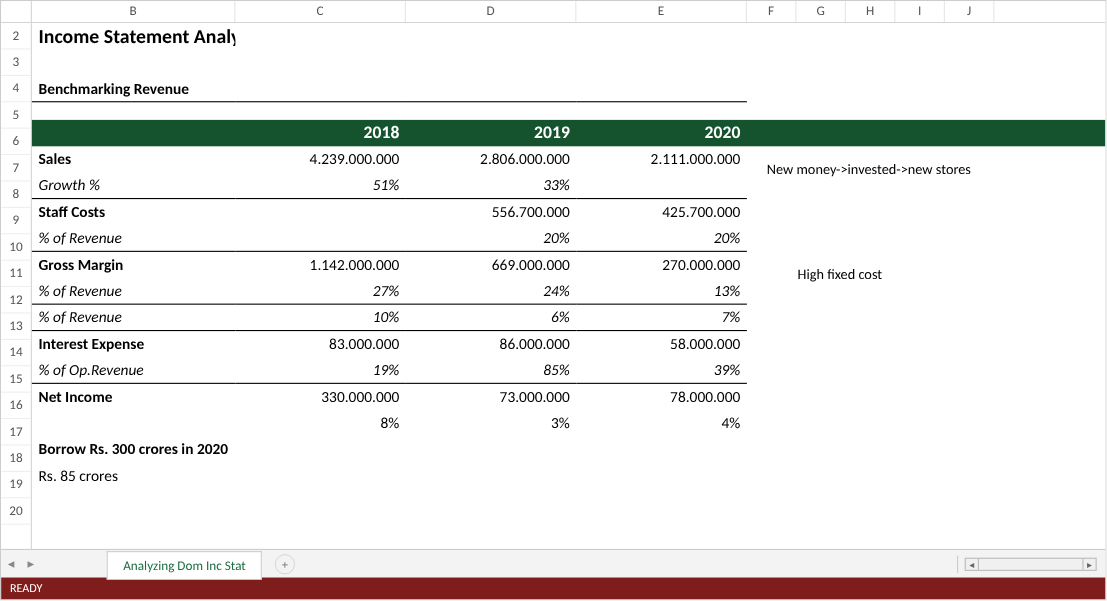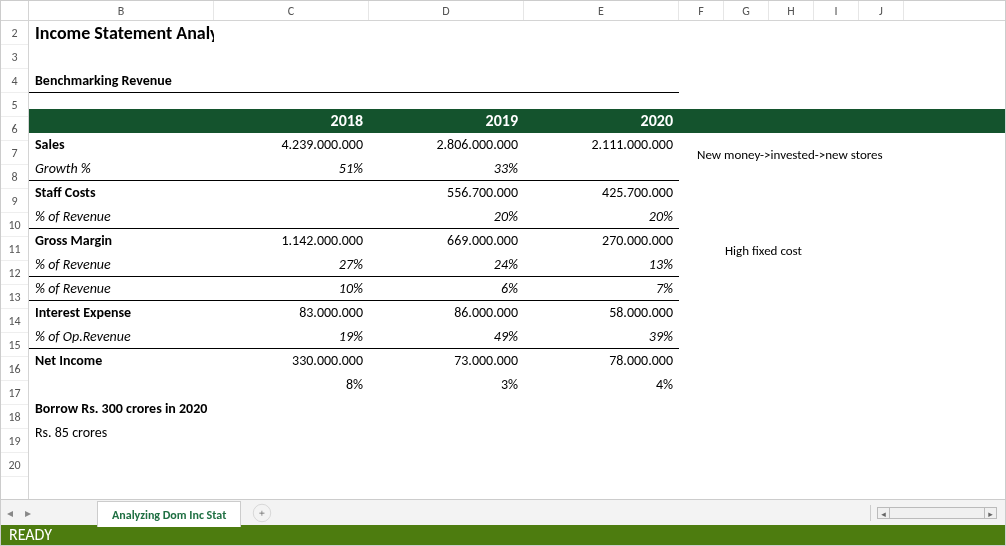--- a/index.html
+++ b/index.html
@@ -29,31 +29,31 @@
   .under { border-bottom:1px solid #000; }
   .hdrband { background:#14532d; color:#fff; font-weight:700;margin-top:16px; }
   .hdrband .cell { border:none; }
 
   .note { position:absolute; font-size:13px; }
 
   
   .tabs { height:26px; border-top:1px solid #ccc; display:flex; align-items:center; background:#f3f3f3; font-size:12px; flex:0 0 auto; }
   .tabs .nav { width:18px; text-align:center; color:#888; cursor:pointer; }
   .tabs .spacer1 { width:60px; }
-  .tab { padding:0 14px; height:26px; line-height:26px; background:#fff; border:1px solid #ccc; border-bottom:none; position:relative; top:1px; font-weight:700; color:#1e6f42; }
+  .tab { padding:0 14px; height:26px; line-height:26px; background:#fff; border:1px solid #ccc; border-bottom:none; position:relative; top:1px; font-weight:400; color:#1e6f42; }
   .addsheet { width:26px; height:26px; line-height:26px; text-align:center; color:#666; font-size:14px; margin-left:8px; cursor:pointer; border:1px solid #ccc; border-radius:50%; transform:scale(.7); }
   .tabs .grow { flex:1; }
   .viewctl { display:flex; align-items:center; gap:6px; padding-right:8px; }
   .sep { width:1px; height:16px; background:#ccc; }
   .scrollthin { width:120px; height:12px; border:1px solid #bbb; background:#f0f0f0; position:relative; }
   .scrollthin .lbtn, .scrollthin .rbtn { position:absolute; top:0; width:12px; height:10px; text-align:center; font-size:9px; color:#666; }
   .scrollthin .lbtn { left:0; border-right:1px solid #bbb; }
   .scrollthin .rbtn { right:0; border-left:1px solid #bbb; }
 
-  .status { height:20px; background:#4d7c0f; color:#fff; font-size:16px; line-height:20px; padding-left:8px; flex:0 0 auto; }
+  .status { height:20px; background:#7f1d1d; color:#fff; font-size:11px; line-height:20px; padding-left:8px; flex:0 0 auto; }
 </style>
 </head>
 <body>
 
 <div class="app">
 
   <div class="colhdr">
     <div class="rowhdr-spacer"></div>
     <div class="colcell" style="width:185px">B</div>
     <div class="colcell" style="width:155px">C</div>
@@ -165,21 +165,21 @@
       <div class="row">
         <div class="cell c-b bold">Interest Expense</div>
         <div class="cell c-c right">83.000.000</div>
         <div class="cell c-d right">86.000.000</div>
         <div class="cell c-e right">58.000.000</div>
       </div>
 
       <div class="row">
         <div class="cell c-b italic under">% of Op.Revenue</div>
         <div class="cell c-c right italic under">19%</div>
-        <div class="cell c-d right italic under">49%</div>
+        <div class="cell c-d right italic under">85%</div>
         <div class="cell c-e right italic under">39%</div>
       </div>
 
       <div class="row">
         <div class="cell c-b bold">Net Income</div>
         <div class="cell c-c right">330.000.000</div>
         <div class="cell c-d right">73.000.000</div>
         <div class="cell c-e right">78.000.000</div>
       </div>
 

